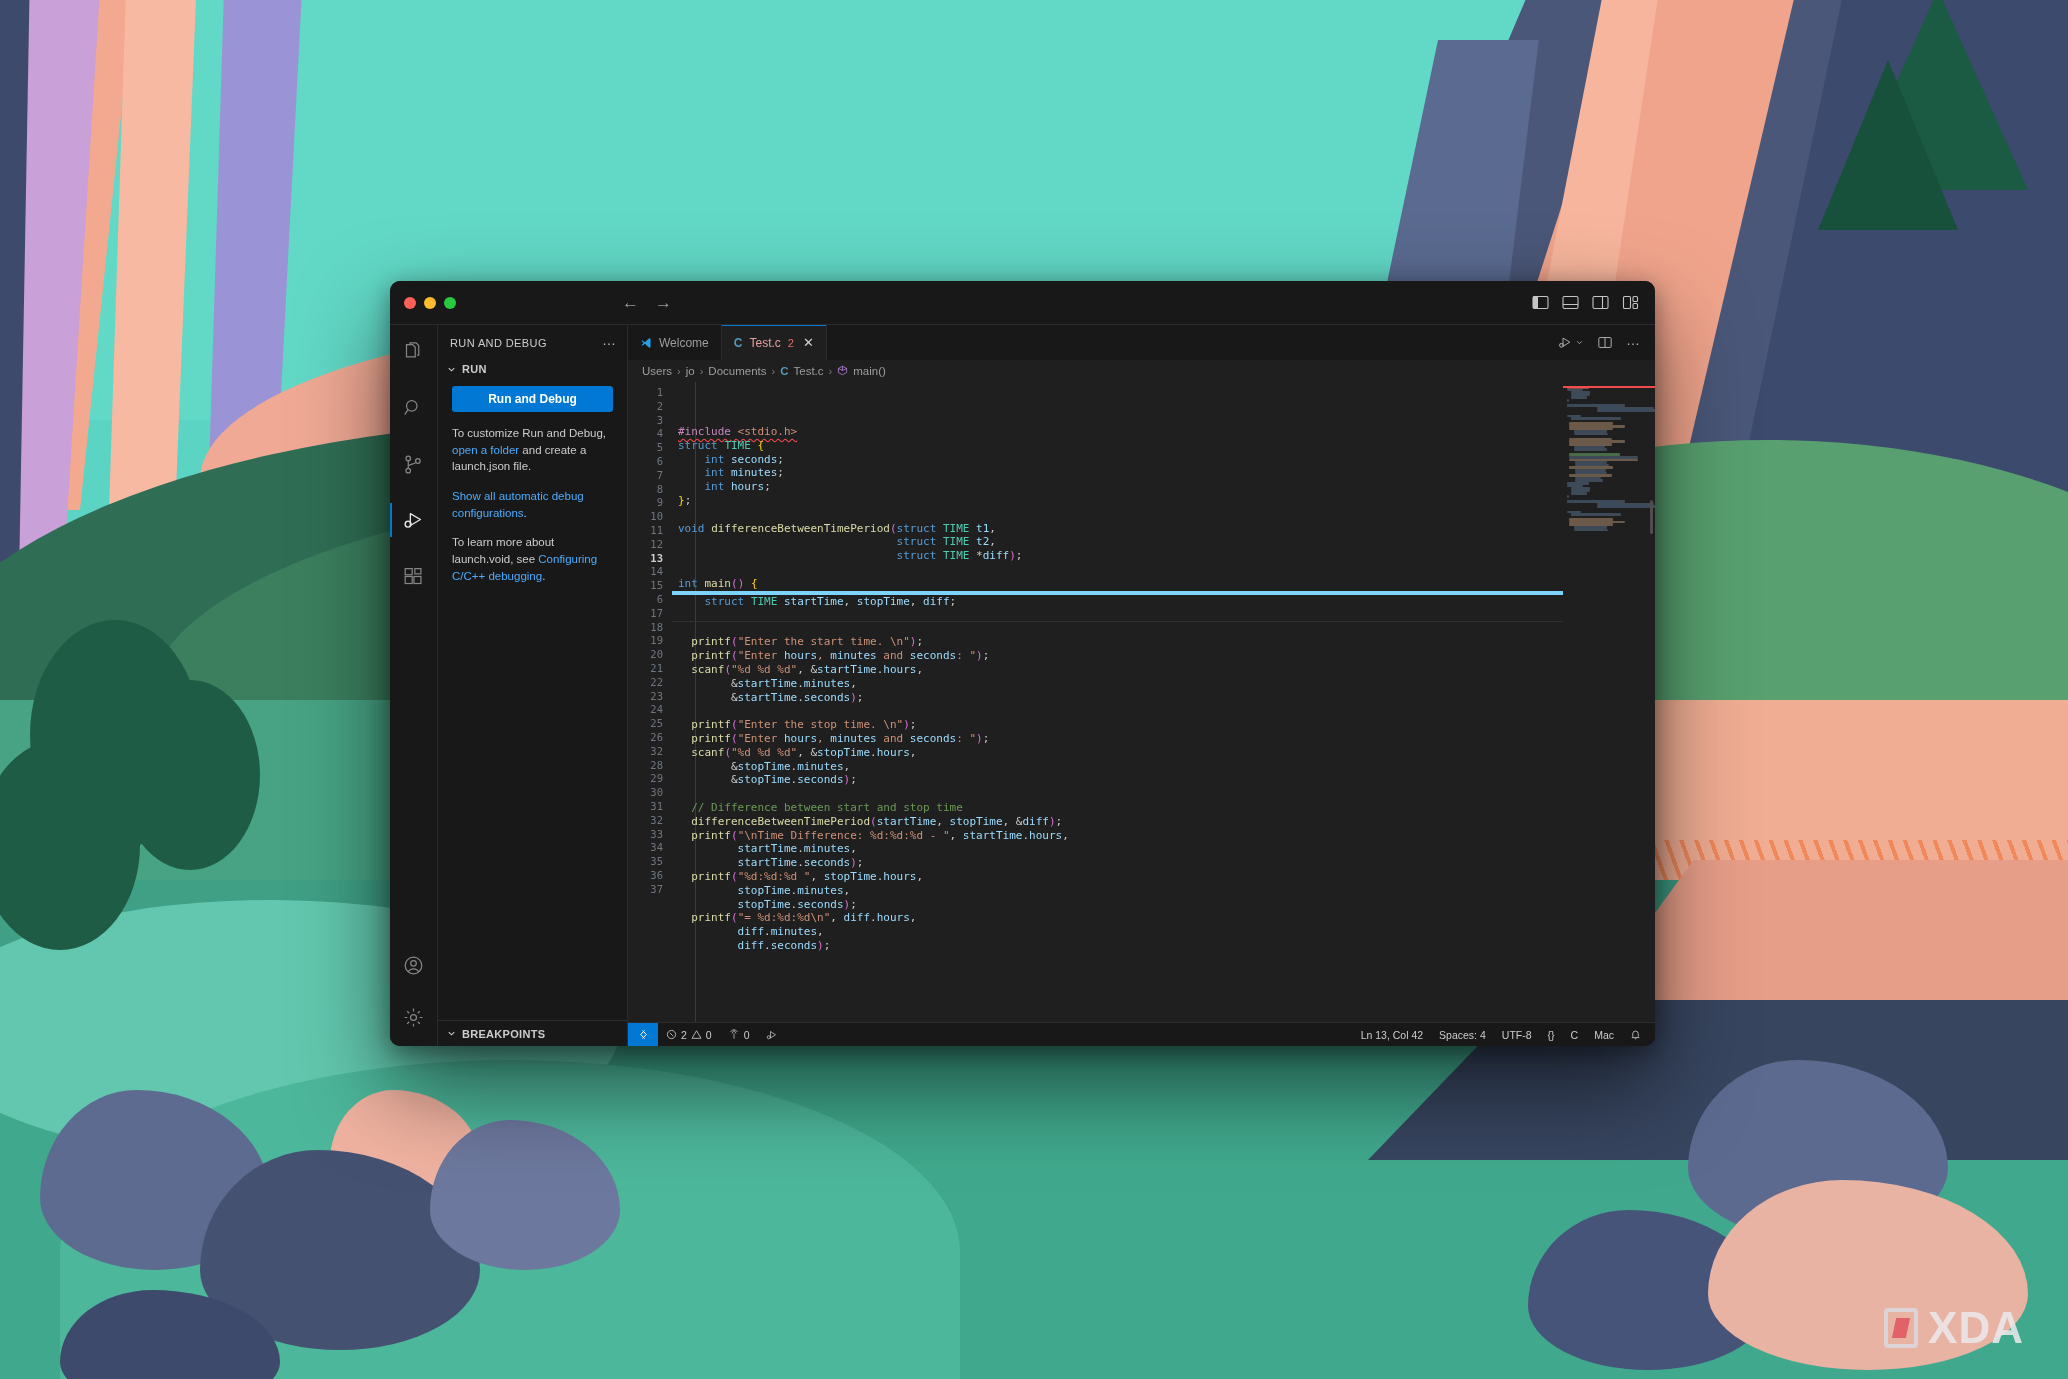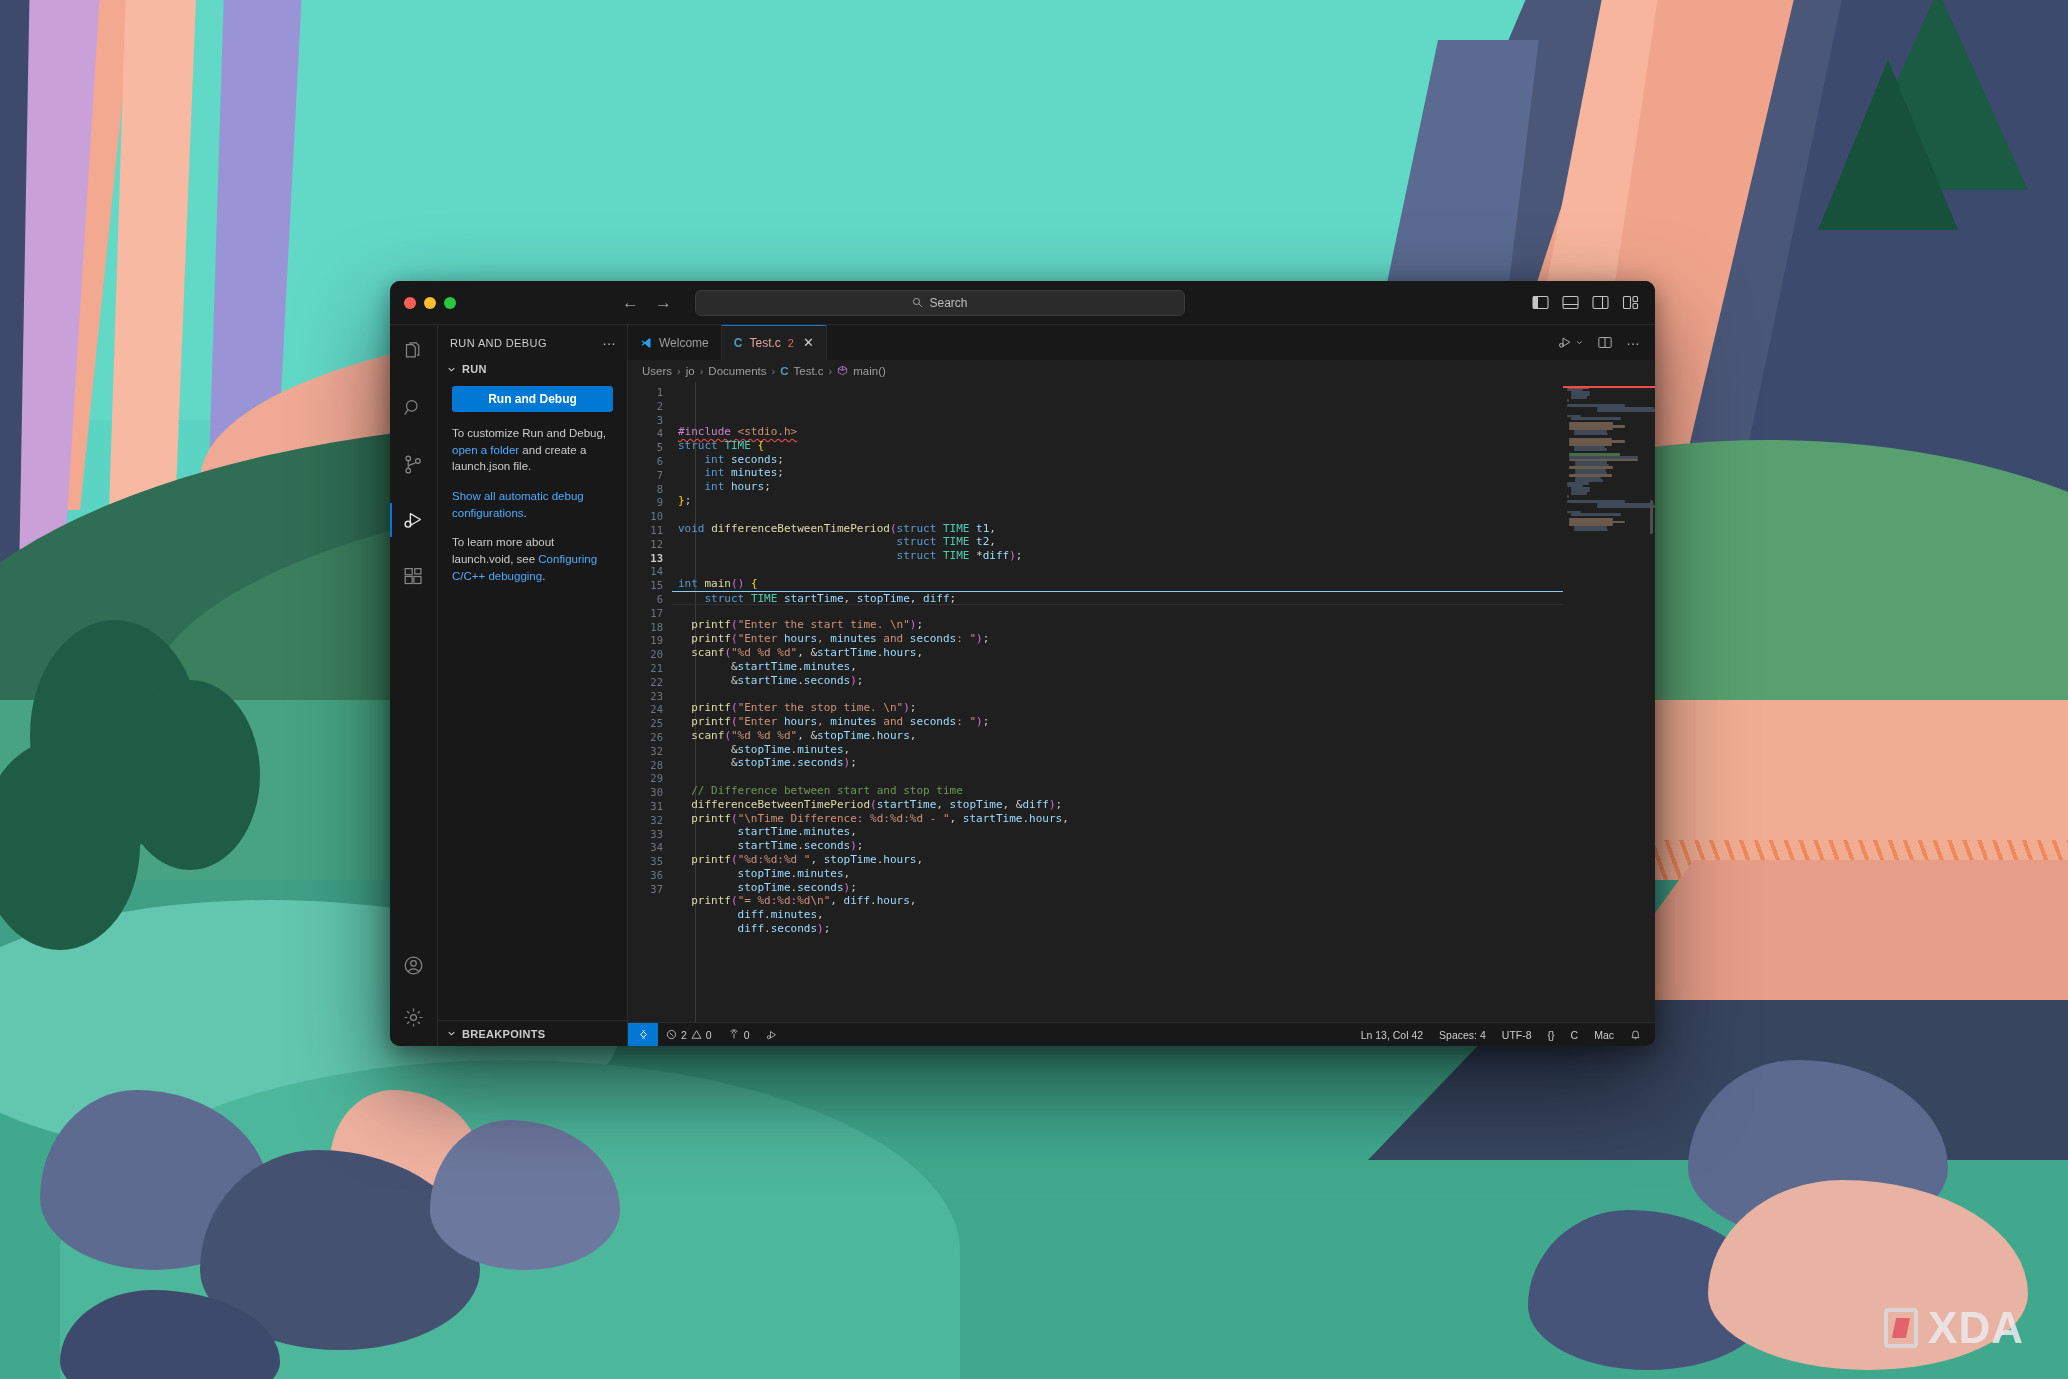--- a/index.html
+++ b/index.html
@@ -246,21 +246,21 @@
     padding-top:4px; user-select:none;
   }
   .gutter div { height:13.8px; line-height:13.8px; }
   .gutter div.cur { color:#cccccc; font-weight:bold; }
 
   .codetext {
     flex:1; font-family:"DejaVu Sans Mono", monospace; font-size:11px;
     color:#cccccc; padding-top:4px; white-space:pre; position:relative; overflow:hidden;
   }
   .codetext .ln { height:13.8px; line-height:13.8px; padding-left:6px; position:relative; }
-  .codetext .ln.active { border-top:1px solid #7dd3fc; border-bottom:1px solid #303030; height:14px; }
+  .codetext .ln.active { border-top:4px solid #7dd3fc; border-bottom:1px solid #303030; height:31px; }
 
   .kw  { color:#569cd6; }       
   .kw2 { color:#c586c0; }       
   .typ { color:#4ec9b0; }       
   .fn  { color:#dcdcaa; }       
   .str { color:#ce9178; }
   .cmt { color:#6a9955; }
   .br1 { color:#ffd602; }
   .br2 { color:#da70d6; }
   .var { color:#9cdcfe; }
@@ -345,27 +345,20 @@
         <div class="dot red"></div>
         <div class="dot yellow"></div>
         <div class="dot green"></div>
       </div>
 
       <div class="navarrows">
         <span>←</span>
         <span>→</span>
       </div>
 
-      <div class="searchbox">
-        <svg width="11" height="11" viewBox="0 0 16 16" fill="none" stroke="#bdbdbd" stroke-width="1.3">
-          <circle cx="6.5" cy="6.5" r="4.5"></circle>
-            <line x1="10" y1="10" x2="14.5" y2="14.5"></line>
-        </svg>
-        <span>Search</span>
-      </div>
 
       <div class="layout-icons">
         <svg class="li" viewBox="0 0 17 15" fill="none" stroke="#c5c5c5" stroke-width="1.1">
           <rect x="1" y="1.5" width="15" height="12" rx="1.5"></rect>
             <rect x="1" y="1.5" width="5" height="12" fill="#c5c5c5" stroke="none"></rect>
         </svg>
         <svg class="li" viewBox="0 0 17 15" fill="none" stroke="#c5c5c5" stroke-width="1.1">
           <rect x="1" y="1.5" width="15" height="12" rx="1.5"></rect>
             <line x1="1" y1="9.5" x2="16" y2="9.5"></line>
         </svg>

